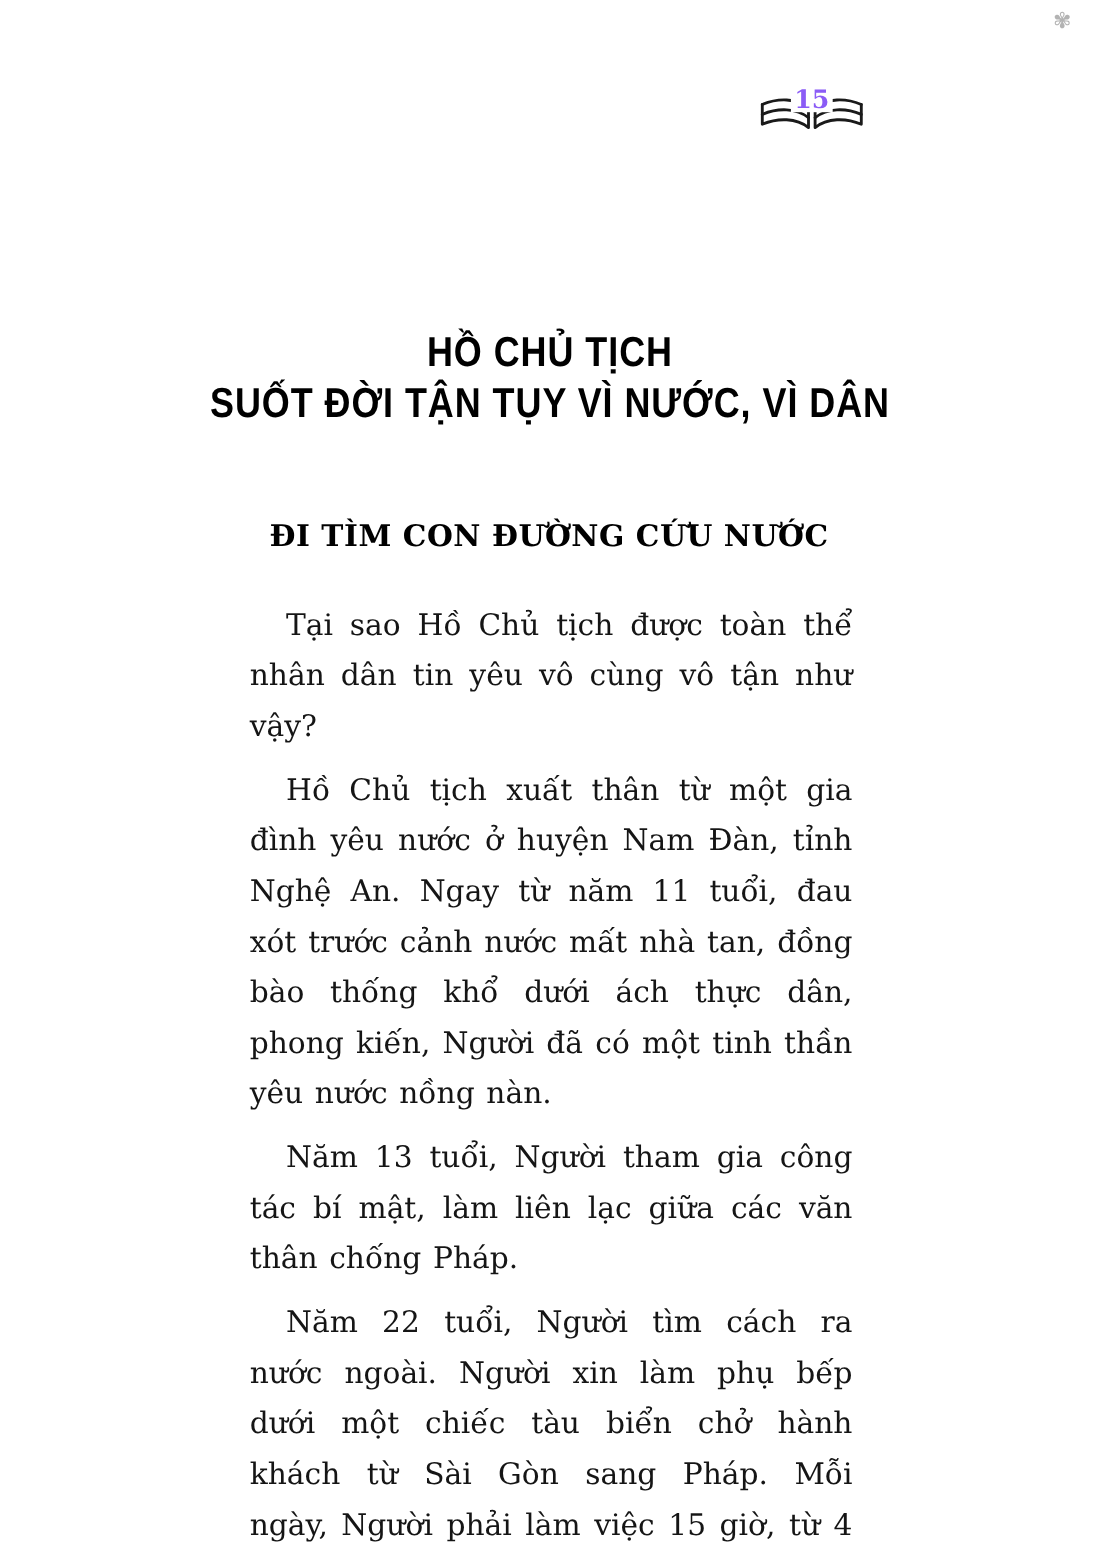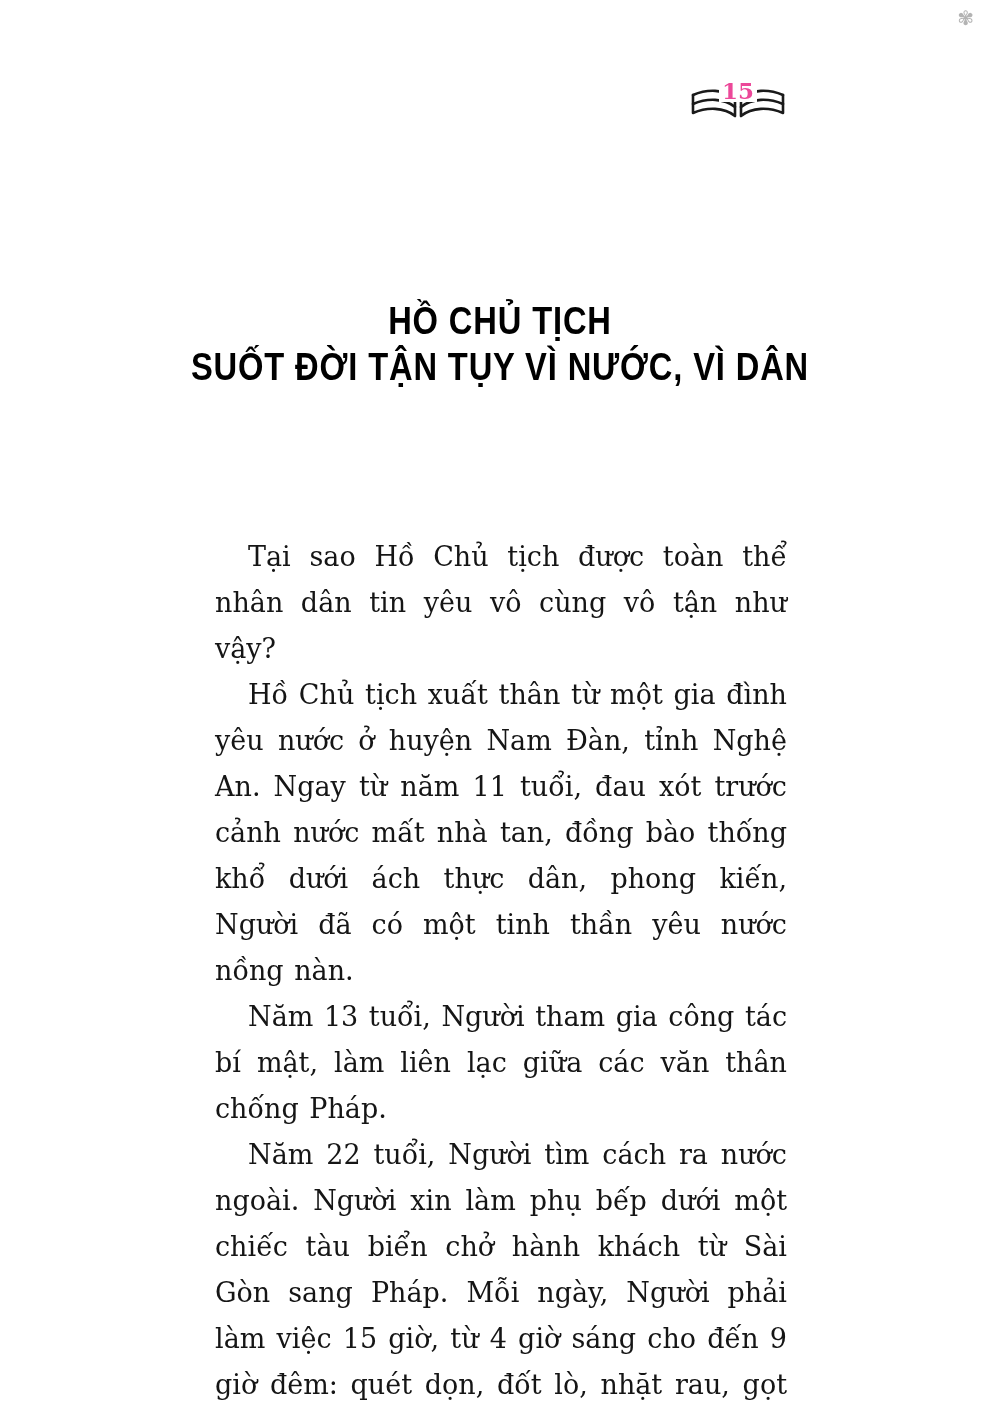--- a/index.html
+++ b/index.html
@@ -42,21 +42,21 @@
     top: 4px;
   }
   .book-badge .page-num {
     position: absolute;
     left: 50%;
     top: 1px;
     transform: translateX(-50%);
     font-family: "DejaVu Serif", serif;
     font-weight: 700;
     font-size: 23px;
-    color: #ec4899;
+    color: #8b5cf6;
     background: #fff;
     padding: 0 3px;
     line-height: 1;
   }
 
   
   .title-block {
     position: absolute;
     top: 299px;
     left: 0;
@@ -97,21 +97,21 @@
     position: absolute;
     top: 534px;
     left: 215px;
     width: 572px;
     font-size: 27px;
     line-height: 46px;
     text-align: justify;
     color: #151515;
   }
   .body-text p {
-    margin: 0;
+    margin: 12px;
     padding: 0;
     text-indent: 33px;
     word-spacing: 2px;
   }
 </style>
 </head>
 <body>
 
 <div class="page">
 
@@ -129,20 +129,21 @@
       <path d="M95 13 L95 31 C81 25, 64 25, 53 34 L53 16"></path>
     </svg>
     <span class="page-num">15</span>
   </div>
 
   <div class="title-block">
     <div class="title-line1">HỒ CHỦ TỊCH</div>
     <div class="title-line2">SUỐT ĐỜI TẬN TỤY VÌ NƯỚC, VÌ DÂN</div>
   </div>
 
+  <div class="section-heading">ĐI TÌM CON ĐƯỜNG CỨU NƯỚC</div>
 
   <div class="body-text">
     <p>Tại sao Hồ Chủ tịch được toàn thể nhân dân tin yêu vô cùng vô tận như vậy?</p>
     <p>Hồ Chủ tịch xuất thân từ một gia đình yêu nước ở huyện Nam Đàn, tỉnh Nghệ An. Ngay từ năm 11 tuổi, đau xót trước cảnh nước mất nhà tan, đồng bào thống khổ dưới ách thực dân, phong kiến, Người đã có một tinh thần yêu nước nồng nàn.</p>
     <p>Năm 13 tuổi, Người tham gia công tác bí mật, làm liên lạc giữa các văn thân chống Pháp.</p>
     <p>Năm 22 tuổi, Người tìm cách ra nước ngoài. Người xin làm phụ bếp dưới một chiếc tàu biển chở hành khách từ Sài Gòn sang Pháp. Mỗi ngày, Người phải làm việc 15 giờ, từ 4 giờ sáng cho đến 9 giờ đêm: quét dọn, đốt lò, nhặt rau, gọt khoai, phục vụ đầu bếp rửa nồi chảo,</p>
   </div>
 
 </div>
 

